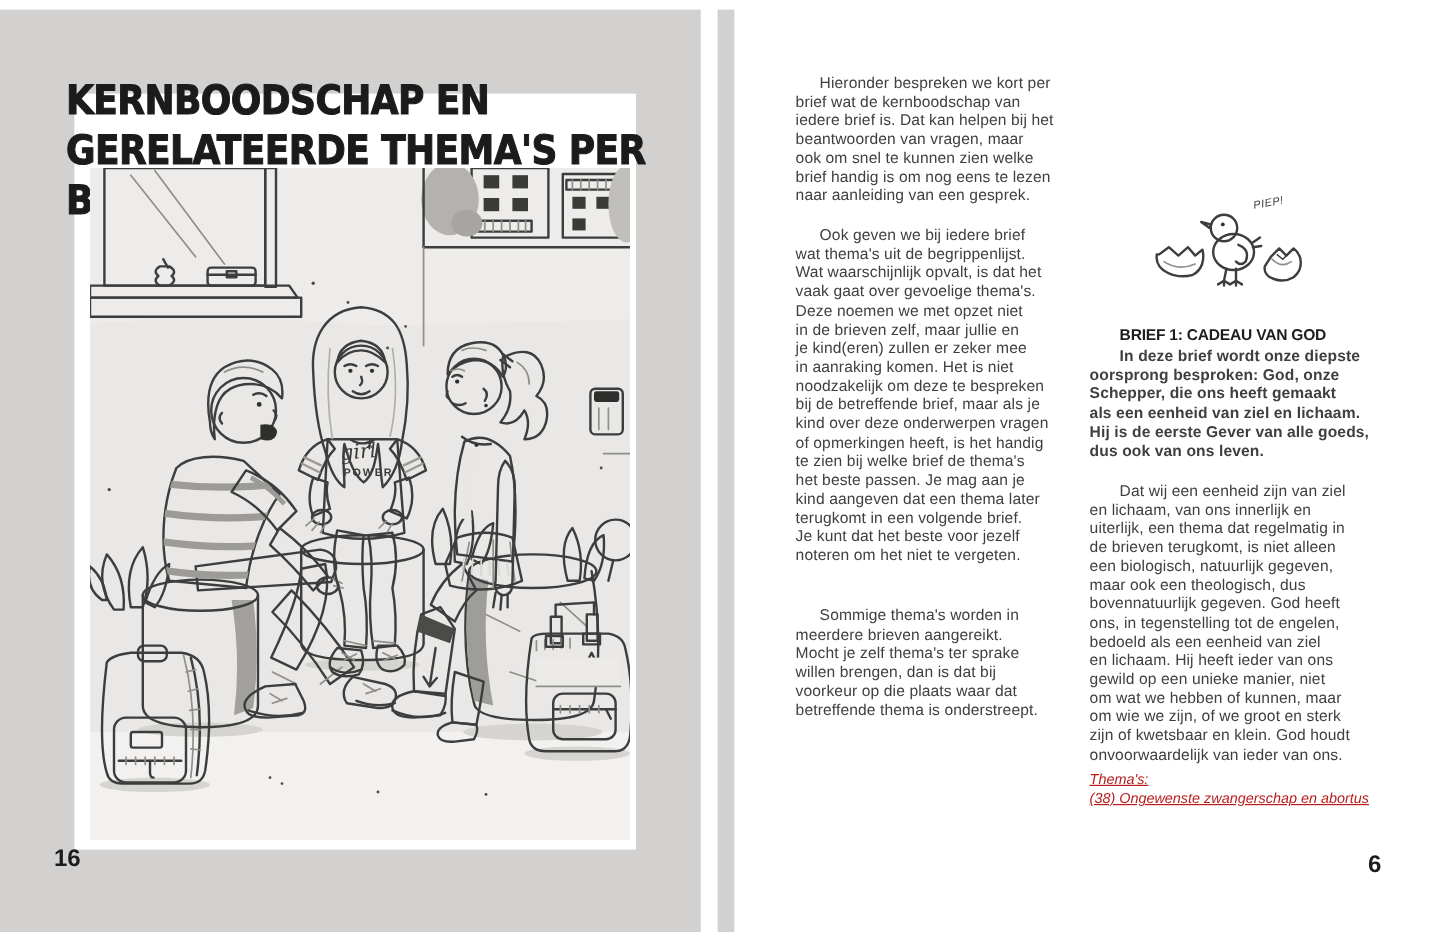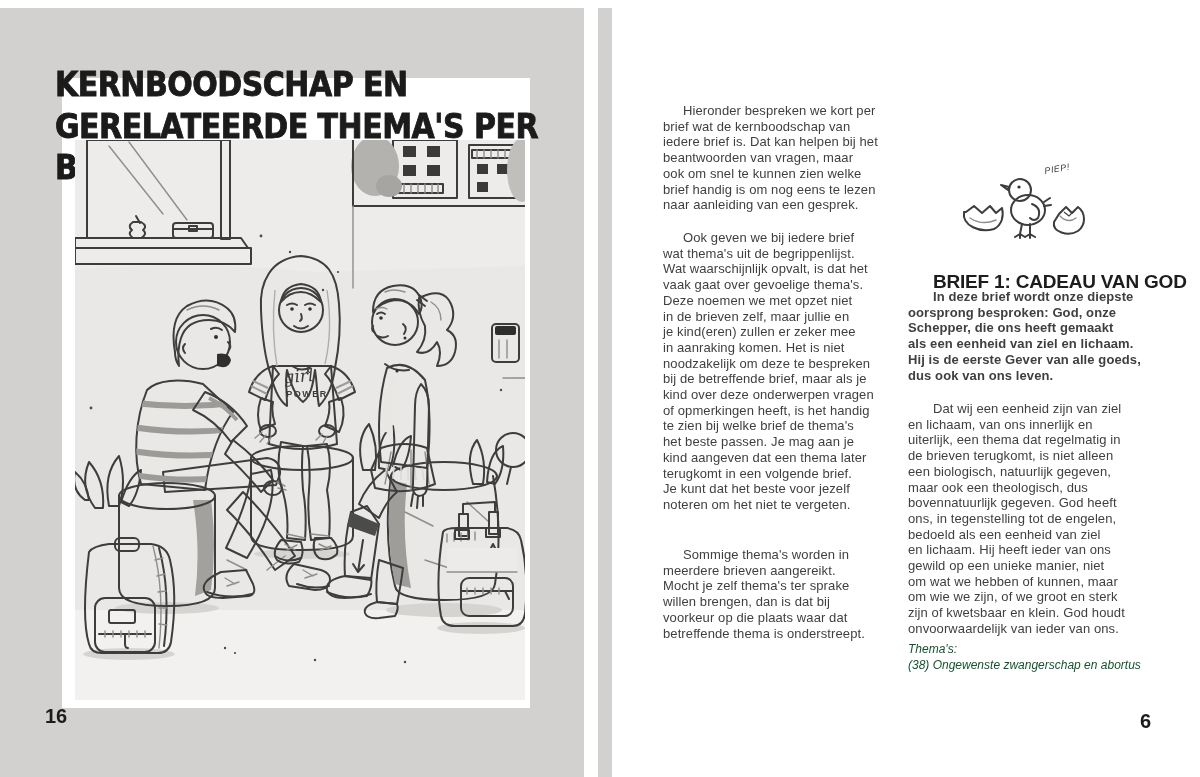--- a/index.html
+++ b/index.html
@@ -17,33 +17,33 @@
     transform:scaleY(1.12);transform-origin:left top;-webkit-text-stroke:0.8px #1b1b1b;
   }
   .illustration{position:absolute;left:75px;top:140px;width:450px;height:560px;}
   .pagenum{position:absolute;font-weight:bold;font-size:20px;color:#1c1c1c;}
   #pn16{left:45px;top:705px;}
   #pn17{left:1140px;top:710px;}
   .body-text{
     position:absolute;width:268px;font-size:13px;line-height:15.7px;
     color:#3f3f3f;white-space:pre-line;letter-spacing:0.1px;
   }
-  .ind20{text-indent:20px;margin-top:42px;}
+  .ind20{text-indent:20px;}
   .ind25{text-indent:25px;}
   #p-intro1{left:663px;top:61px;}
   #p-intro2{left:663px;top:188px;}
   #p-intro3{left:663px;top:505px;}
   .chick-svg{position:absolute;left:948px;top:160px;width:150px;height:80px;}
   .brief-heading{
-    position:absolute;left:933px;top:271px;font-size:19px;font-weight:bold;
+    position:absolute;left:933px;top:271px;font-size:13px;font-weight:bold;
     color:#1d1d1d;letter-spacing:-0.2px;
   }
   #p-b1{left:908px;top:289px;font-weight:bold;}
   #p-b2{left:908px;top:401px;}
-  .themes{position:absolute;left:908px;top:641px;font-style:italic;font-size:12px;line-height:16px;color:#14532d;}
+  .themes{position:absolute;left:908px;top:641px;font-style:italic;font-size:12px;line-height:16px;color:#b91c1c;text-decoration:underline;}
   svg .ln{stroke:#3d3d3d;stroke-width:2;fill:none;stroke-linecap:round;stroke-linejoin:round;}
   svg .thin{stroke:#8f8e8b;stroke-width:1.4;fill:none;stroke-linecap:round;}
 </style>
 </head>
 <body>
 
 <div class="left-page">
   <div class="white-panel"></div>
 </div>
 <div class="spine"></div>

